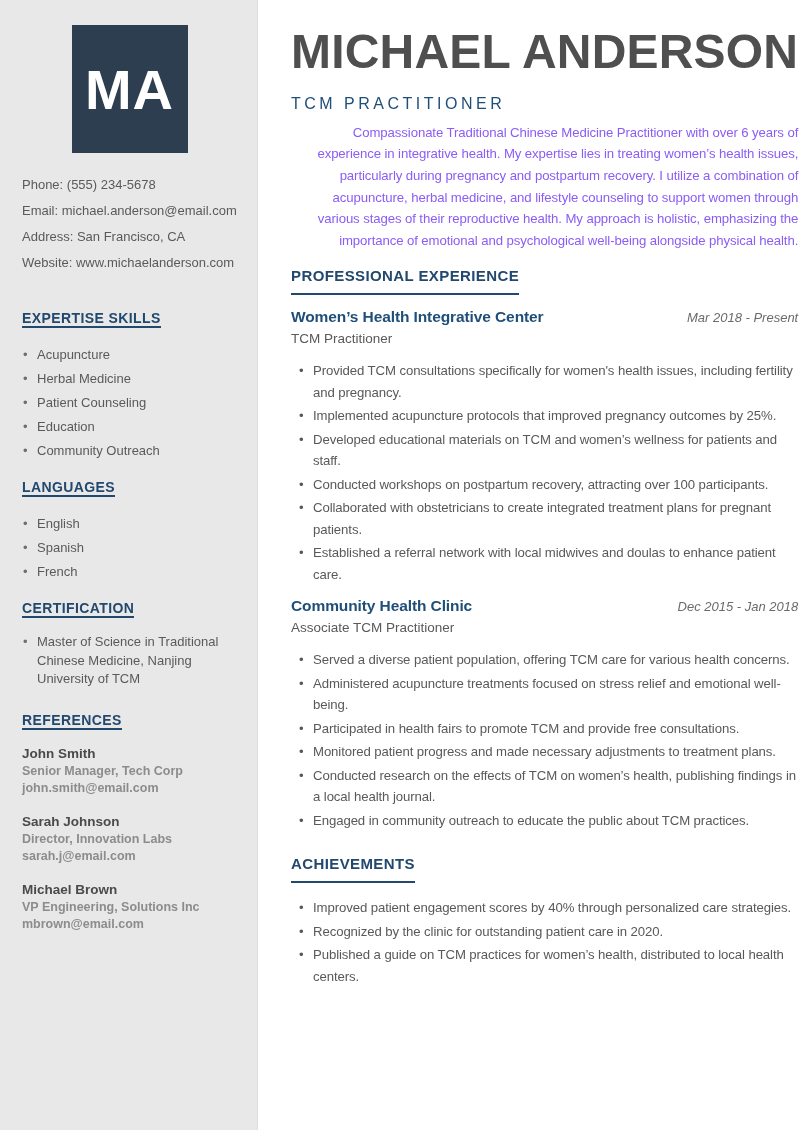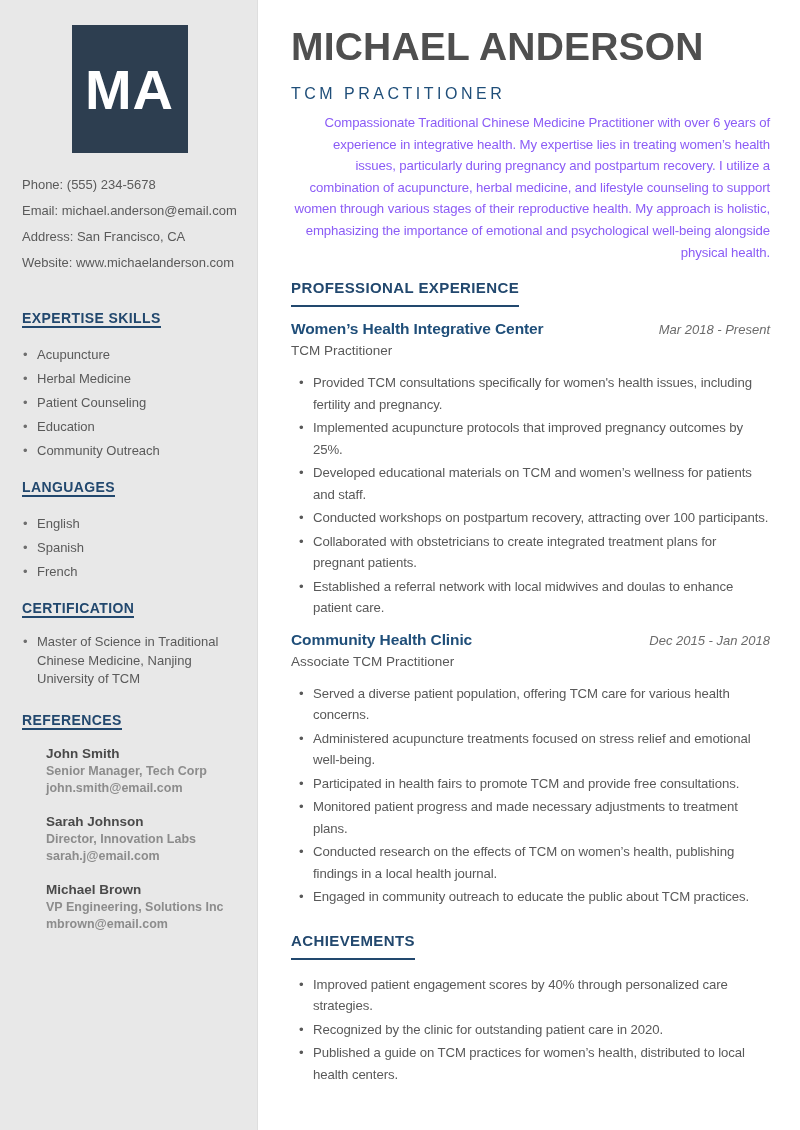--- a/index.html
+++ b/index.html
@@ -37,29 +37,29 @@
     border-bottom: 2px solid #22486e; padding-bottom: 0;
   }
   .side-section-expertise { margin-top: 33px; }
   .side-section { margin-top: 15px; }
   .side-section-refs { margin-top: 22px; }
   .side-list { list-style: none; margin-top: 15px; font-size: 13px; color: #5a5a5a; }
   .side-list li { position: relative; padding-left: 15px; line-height: 24px; }
   .side-list li::before { content: "\2022"; position: absolute; left: 1px; color: #6e6e6e; }
   .side-list-wrap li { line-height: 18.5px; margin-top: 3px; }
 
-  .ref-entry { margin-top: 14px; margin-left: 24px; }
+  .ref-entry { margin-top: 14px; }
   .ref-entry:first-of-type { margin-top: 14px; }
   .ref-name { font-size: 13.5px; font-weight: bold; color: #4a4a4a; line-height: 19px; }
   .ref-meta { font-size: 12.5px; color: #8c8c8c; line-height: 17.5px; font-weight: bold; }
 
   
   .main { flex: 1; padding: 26px 30px 0 33px; background: #ffffff; }
   .name {
-    font-size: 39px; font-weight: bold; color: #4f4f4f;
+    font-size: 48px; font-weight: bold; color: #4f4f4f;
     line-height: 1.08; letter-spacing: 0.2px; white-space: nowrap;
   }
   .role-title {
     margin-top: 17px; font-size: 16px; color: #1f4e79; letter-spacing: 3.5px;
   }
   .summary {
     margin-top: 9px; font-size: 13.2px; line-height: 21.6px;
     color: #8b5cf6; letter-spacing: -0.1px; text-align: right;
   }
   .main-heading {

